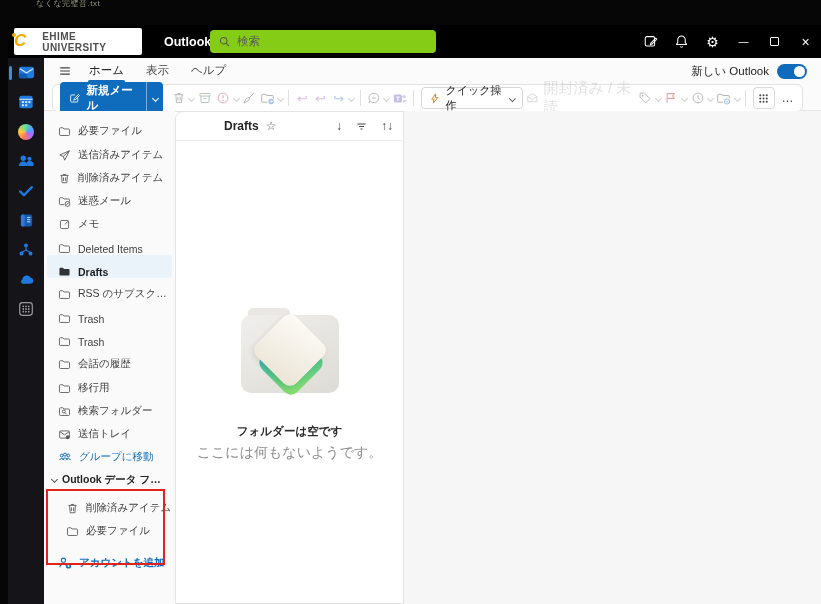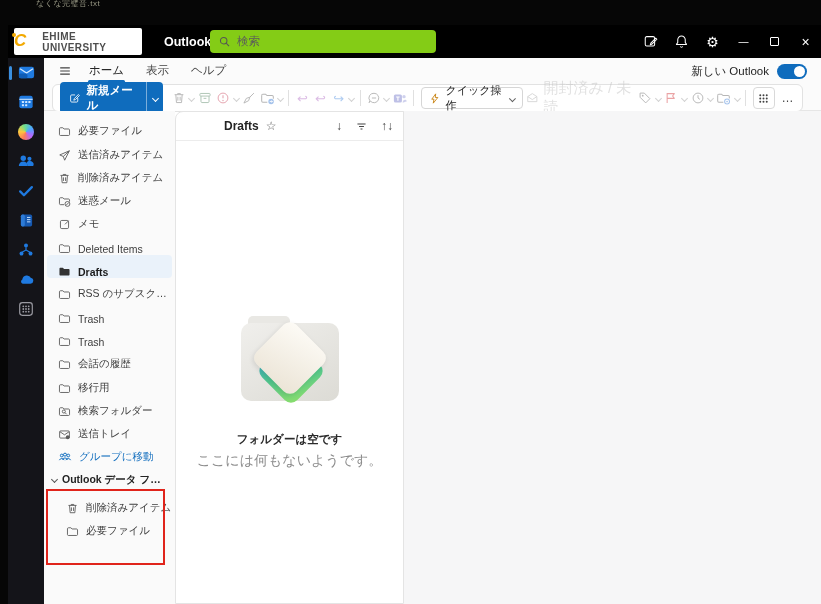--- a/index.html
+++ b/index.html
@@ -77,21 +77,21 @@
   .label-ellipsis { white-space:nowrap; overflow:hidden; text-overflow:ellipsis; max-width:100px; }
   .annotation-box { position:absolute; left:38px; top:464px; width:119px; height:76px; border:2px solid #e0241b; pointer-events:none; z-index:5; }
 
   
   .listpane { position:absolute; left:167px; top:86px; width:229px; bottom:0; background:#fff; border:1px solid #e4e4e4; border-radius:8px 0 0 0; }
   .lp-head { height:29px; display:flex; align-items:center; border-bottom:1px solid #ececec; padding:0 10px 0 48px; }
   .lp-title { font-size:12px; font-weight:bold; color:#242424; }
   .lp-star { font-size:12px; color:#616161; margin-left:7px; }
   .lp-sp { flex:1; }
   .lp-ic { color:#424242; font-size:12px; margin-left:13px; }
-  .empty { position:absolute; top:204px; left:0; right:0; text-align:center; }
+  .empty { position:absolute; top:196px; left:0; right:0; text-align:center; }
   .illus { position:relative; display:inline-block; width:104px; height:86px; }
   .illus .tab2 { position:absolute; left:10px; top:0; width:42px; height:16px; background:#e9e8e4; border-radius:5px; }
   .illus .fbody { position:absolute; left:3px; top:7px; width:98px; height:78px; background:linear-gradient(150deg,#f0efec,#dcdbd5); border-radius:10px; }
   .illus .dgreen { position:absolute; left:28px; top:30px; width:50px; height:50px; transform:rotate(45deg); border-radius:9px; background:linear-gradient(120deg,#2f9df0,#4fc48f 55%,#8fe06a); }
   .illus .dcream { position:absolute; left:24px; top:14px; width:56px; height:56px; transform:rotate(45deg); border-radius:9px; background:linear-gradient(165deg,#fdfbf6,#ebe4d6); box-shadow:0 2px 5px rgba(0,0,0,.10); }
   .empty-title { margin-top:26px; font-size:11.5px; font-weight:bold; color:#2b2b2b; }
   .empty-sub { margin-top:5px; font-size:14px; color:#8c8c8c; }
 
   
   .readpane { position:absolute; left:396px; right:0; top:86px; bottom:0; background:#f6f6f7; }
@@ -638,20 +638,26 @@
           </svg>
           <span class="label-ellipsis">削除済みアイテム</span>
         </div>
       <div class="frow sub">
           <svg class="ic fi" width="13" height="13">
             <use href="#i-folder"></use>
           </svg>
           <span class="label-ellipsis">必要ファイル</span>
         </div>
       <div class="fspace8"></div>
+      <div class="frow link" style="font-weight:bold">
+          <svg class="ic fi" width="14" height="14">
+            <use href="#i-personadd"></use>
+          </svg>
+          <span class="label-ellipsis">アカウントを追加</span>
+        </div>
     </div>
 
     <div class="annotation-box"></div>
 
     <div class="listpane">
       <div class="lp-head">
         <span class="lp-title">Drafts</span>
         <span class="lp-star">☆</span>
         <span class="lp-sp"></span>
         <span class="lp-ic">↓</span>

